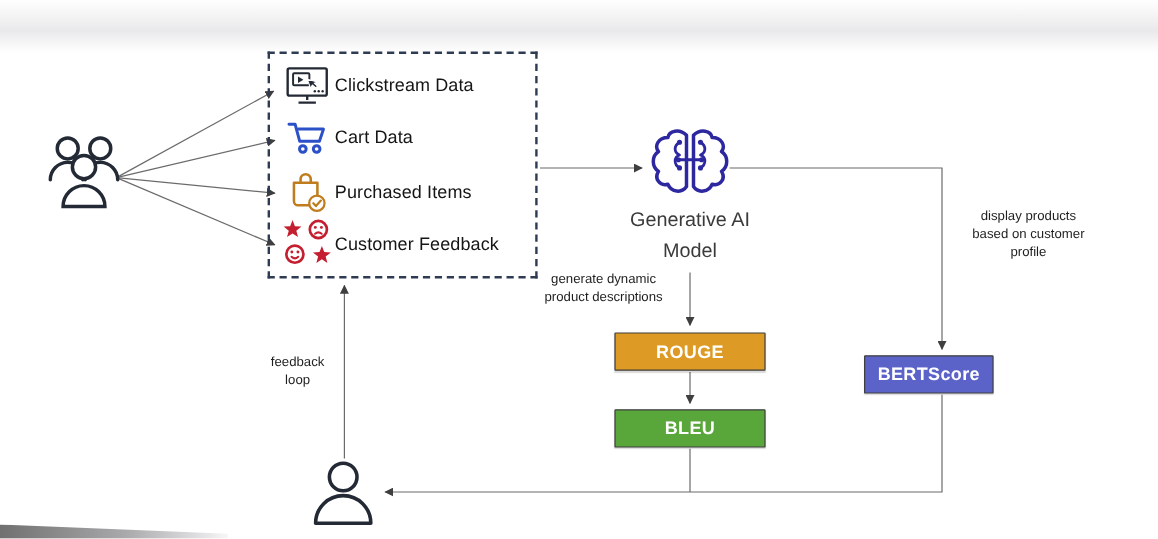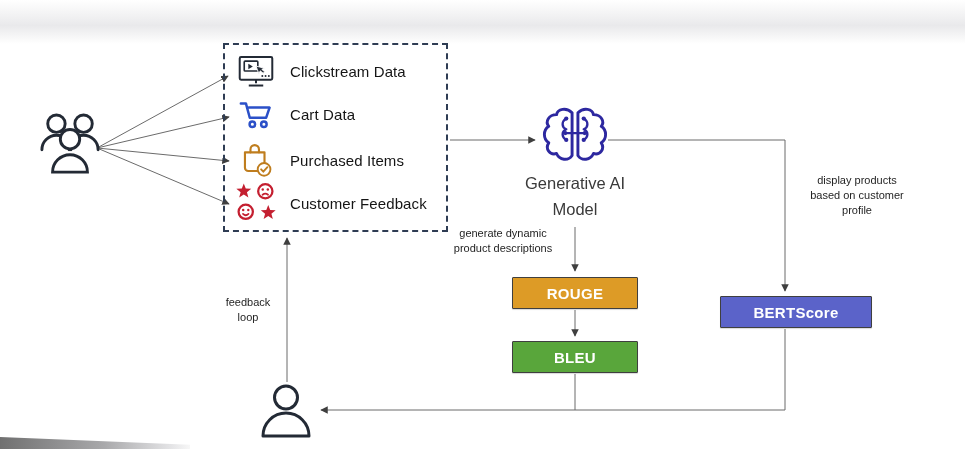--- a/index.html
+++ b/index.html
@@ -10,21 +10,21 @@
   .top-gradient { position:absolute; left:0; top:0; width:965px; height:44px;
     background:linear-gradient(to bottom,#ffffff 0%,#f2f2f3 35%,#e9e9eb 58%,#fbfbfb 92%,#ffffff 100%); }
   .corner-wedge { position:absolute; left:0; bottom:0; width:190px; height:13px;
     background:linear-gradient(to right,#707070 0%,#a9a9ab 55%,#e4e4e6 90%,#f7f7f7 100%);
     clip-path:polygon(0 8%, 100% 68%, 100% 100%, 0 100%); }
 
   svg.overlay { position:absolute; left:0; top:0; width:965px; height:449px; }
 
   .dashed-box { position:absolute; left:223px; top:43px; width:225px; height:189px;
     border:2px dashed #2e3c53; background:transparent; }
-  .src-row { position:absolute; left:8px; display:flex; align-items:center; gap:11px; }
+  .src-row { position:absolute; left:8px; display:flex; align-items:center; }
   .src-icon { width:46px; display:flex; justify-content:center; align-items:center; flex:0 0 46px; }
   .src-label { font-size:15px; color:#151515; letter-spacing:.1px; white-space:nowrap; }
 
   .users-icon { position:absolute; left:39px; top:107px; }
   .person-icon { position:absolute; left:258px; top:384px; }
   .brain-icon { position:absolute; left:541px; top:103px; }
 
   .model-label { position:absolute; left:505px; top:170px; width:140px; text-align:center;
     font-size:16.5px; line-height:1.6; color:#3a3a3a; white-space:pre-line; }
   .note { position:absolute; font-size:11px; line-height:1.35; color:#1f1f1f;
@@ -32,21 +32,21 @@
   .note-generate { left:433px; top:226px; width:140px; }
   .note-display  { left:793px; top:173px; width:128px; }
   .note-feedback { left:210px; top:295px; width:76px; }
 
   .metric { position:absolute; height:32px; border:1.5px solid #3f3f3f; border-radius:1px;
     display:flex; align-items:center; justify-content:center;
     color:#fff; font-size:15px; font-weight:bold; letter-spacing:.3px;
     box-shadow:0 1px 1px rgba(0,0,0,.15); }
   .metric-rouge { left:512px; top:277px; width:126px; background:#DD9B26; }
   .metric-bleu  { left:512px; top:341px; width:126px; background:#59A63B; }
-  .metric-bert  { left:720px; top:296px; width:152px; background:#5B63C9; }
+  .metric-bert  { left:720px; top:296px; width:108px; background:#5B63C9; }
 </style>
 </head>
 <body>
 
 <div class="stage">
 
   <div class="top-gradient"></div>
 
   <svg class="overlay" viewBox="0 0 965 449" fill="none">
     <defs>

